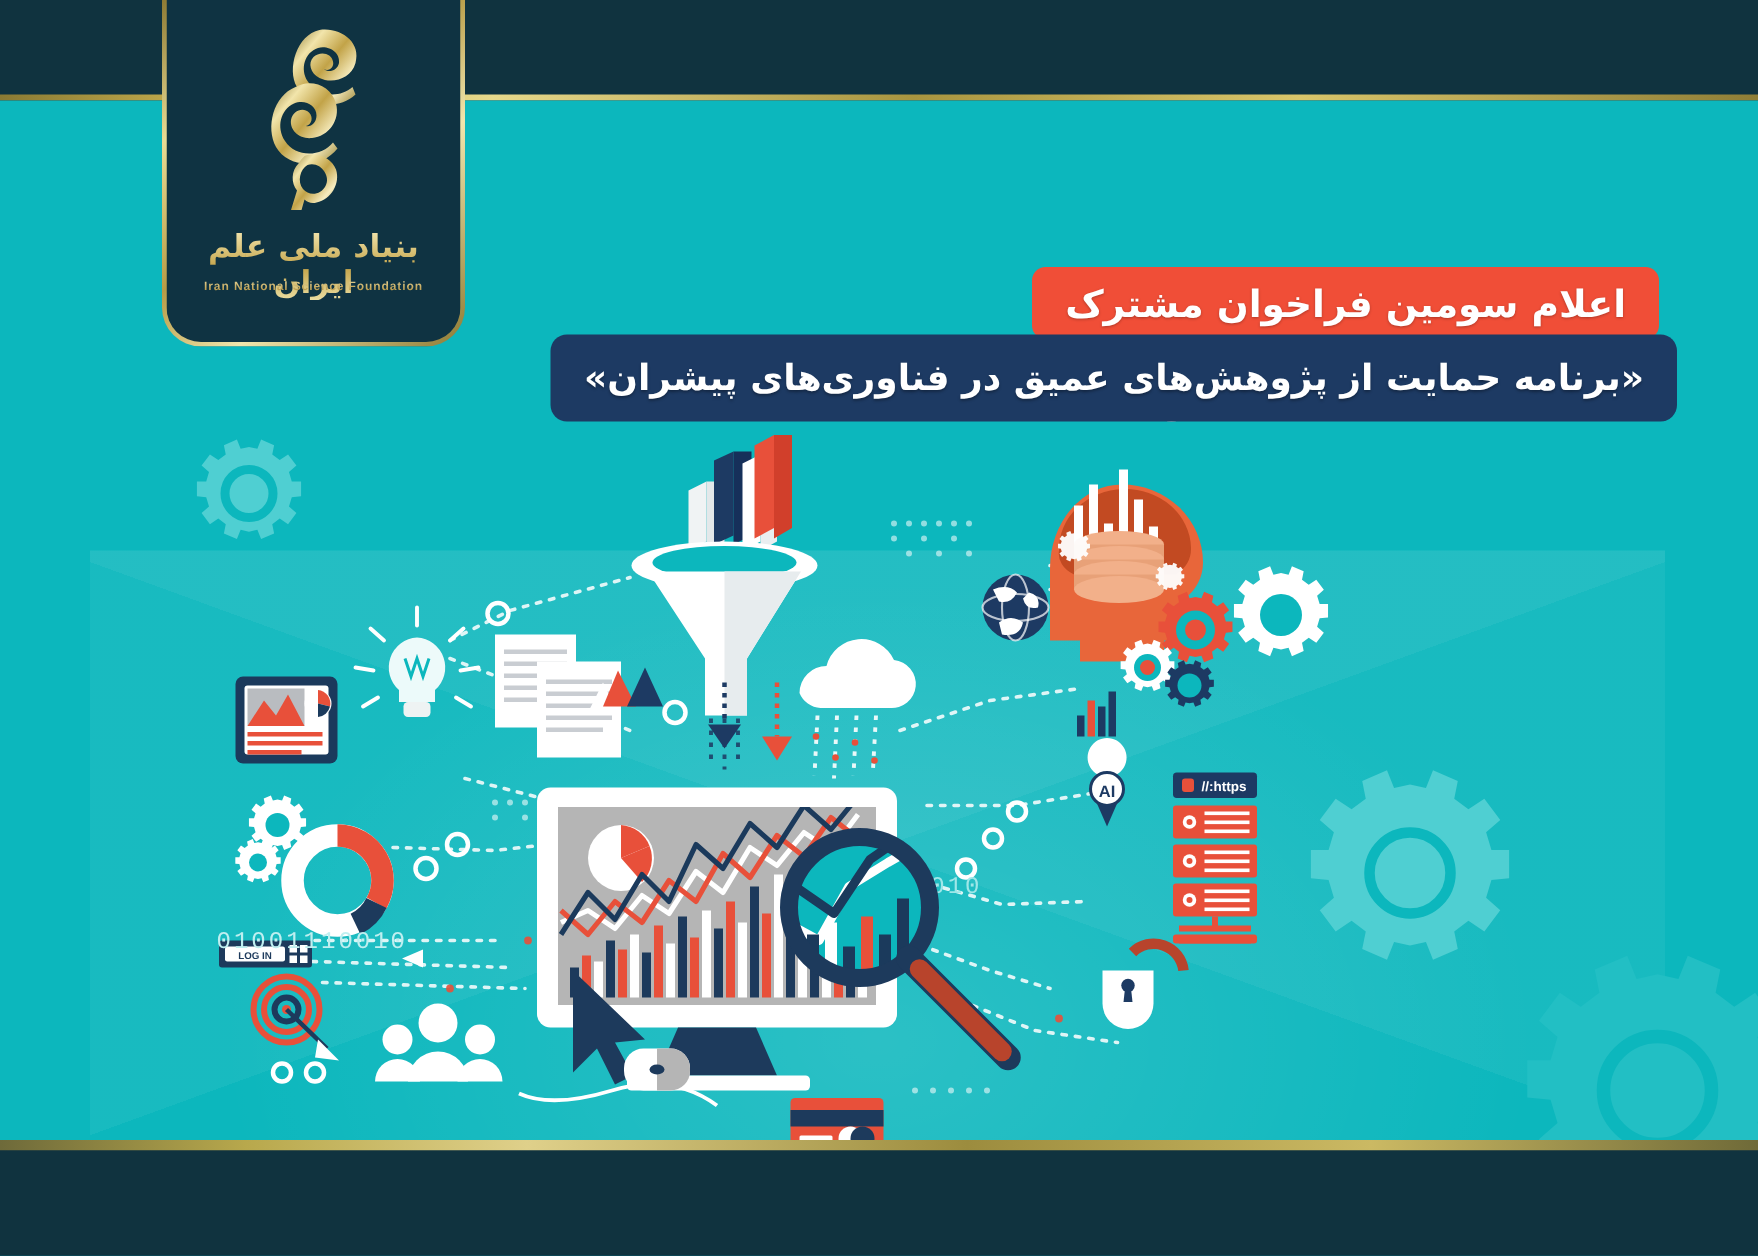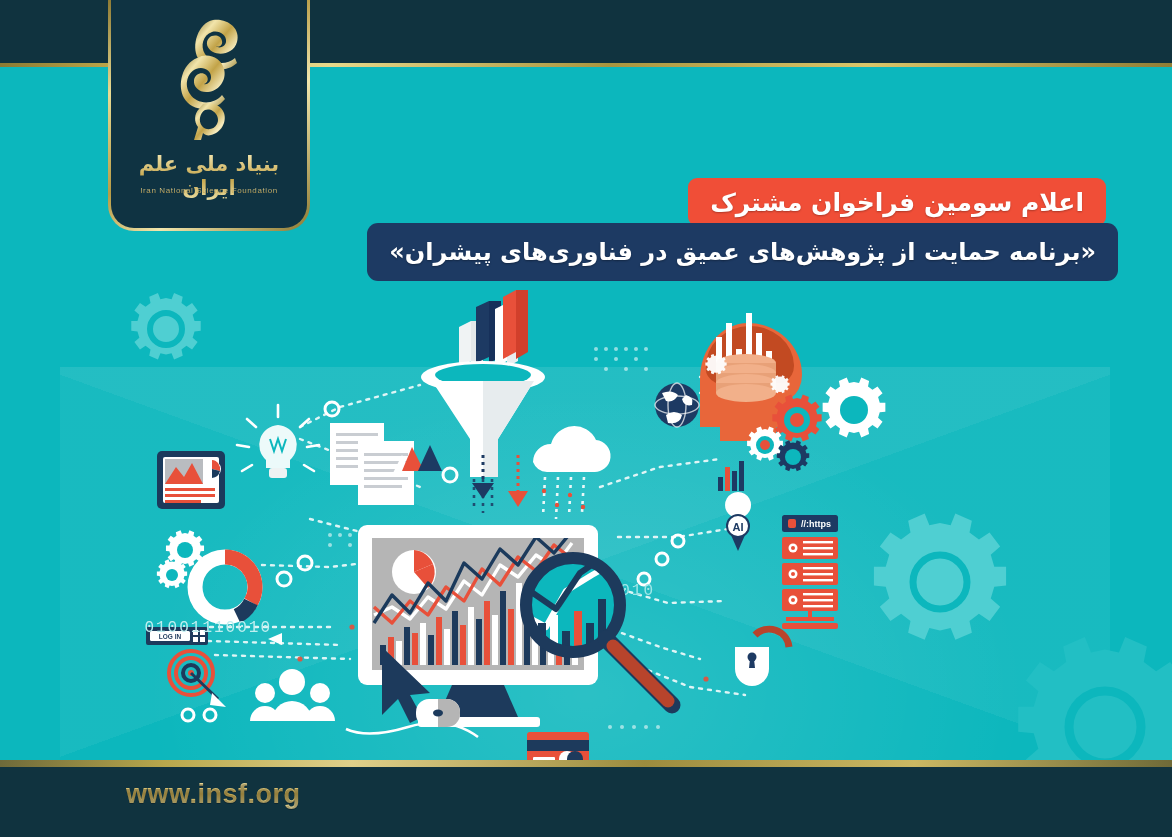--- a/index.html
+++ b/index.html
@@ -33,21 +33,21 @@
   .plaque{position:absolute;left:108px;top:0;width:196px;height:228px;
     background:#0f3342;border:3px solid transparent;border-top:none;
     border-radius:0 0 26px 26px;
     background-image:linear-gradient(#0f3342,#0f3342),
       linear-gradient(135deg,#8d7a33,#e9dc94 22%,#b79c46 45%,#f1e6ad 65%,#8d7a33);
     background-origin:border-box;background-clip:padding-box,border-box;}
   .logo-mark{position:absolute;left:50%;top:16px;margin-left:-42px;width:84px;height:126px;}
   .logo-fa{position:absolute;left:0;right:0;top:152px;text-align:center;font-size:21px;font-weight:700;
     background:linear-gradient(180deg,#f5e9b4,#c3a44a 55%,#eadda0);
     -webkit-background-clip:text;background-clip:text;color:transparent;}
-  .logo-en{position:absolute;left:0;right:0;top:186px;text-align:center;font-size:8px;font-weight:400;
+  .logo-en{position:absolute;left:0;right:0;top:186px;text-align:center;font-size:8px;font-weight:700;
     letter-spacing:.6px;direction:ltr;font-family:"Liberation Sans",sans-serif;
     background:linear-gradient(180deg,#e9d9a0,#b08f3c);
     -webkit-background-clip:text;background-clip:text;color:transparent;}
   
   .hl-orange{position:absolute;right:66px;top:111px;height:48px;
     background:#f04e37;border-radius:9px;display:flex;align-items:center;padding:0 22px;}
   .hl-orange span{color:#fff;font-size:25px;font-weight:700;white-space:nowrap;
     text-shadow:0 1px 2px rgba(0,0,0,.28);}
   .hl-navy{position:absolute;right:54px;top:156px;height:58px;
     background:#1d3a63;border-radius:11px;display:flex;align-items:center;padding:0 22px;}
@@ -558,14 +558,13 @@
         <path d="M30,42 c10,-6 24,-1 27,11 c3,11 -5,22 -16,23 c-8,1 -15,-5 -14,-12 c1,-6 8,-9 12,-5 c3,3 2,8 -2,9 c3,1 7,-2 7,-7 c0,-7 -8,-11 -15,-8 c-9,4 -12,16 -6,25 c7,11 24,11 32,1 l3,4 c-11,14 -33,13 -41,-1 c-7,-13 -2,-34 13,-40 Z"></path>
         <path d="M36,88 c8,-3 18,1 21,9 c3,9 -3,20 -13,22 c-3,1 -6,0 -8,-2 l-2,7 l-7,0 l4,-13 c-4,-5 -4,-13 1,-18 c1,-2 3,-4 4,-5 Z M38,94 c-5,3 -7,11 -3,16 c4,5 12,4 15,-2 c4,-7 -4,-17 -12,-14 Z"></path>
       </g>
     </svg>
     <div class="logo-fa">بنیاد ملی علم ایران</div>
     <div class="logo-en">Iran National Science Foundation</div>
   </div>
 
   <div class="bot-gold"></div>
   <div class="bot-band"></div>
-  <div class="site">www.insf.org</div>
 </div>
 
 </body></html>

